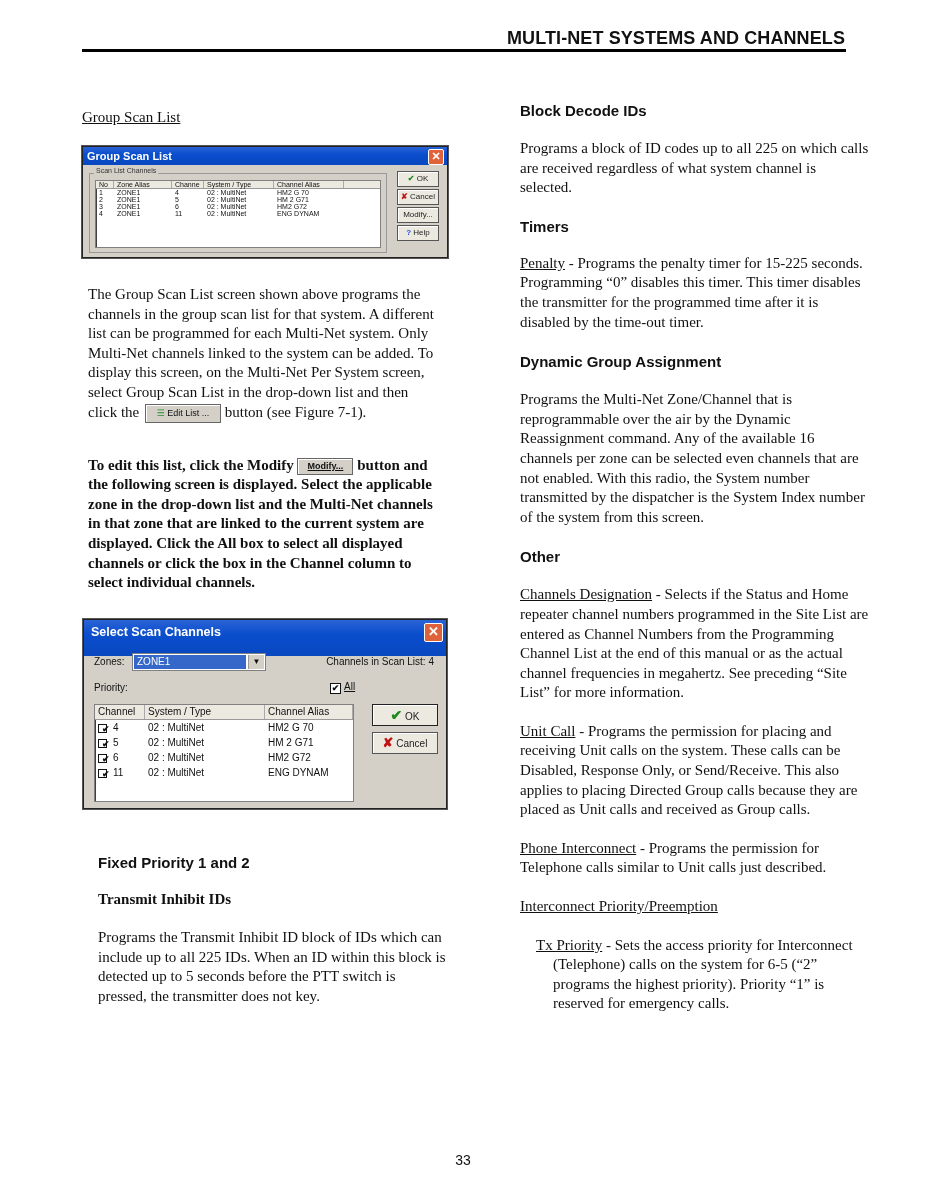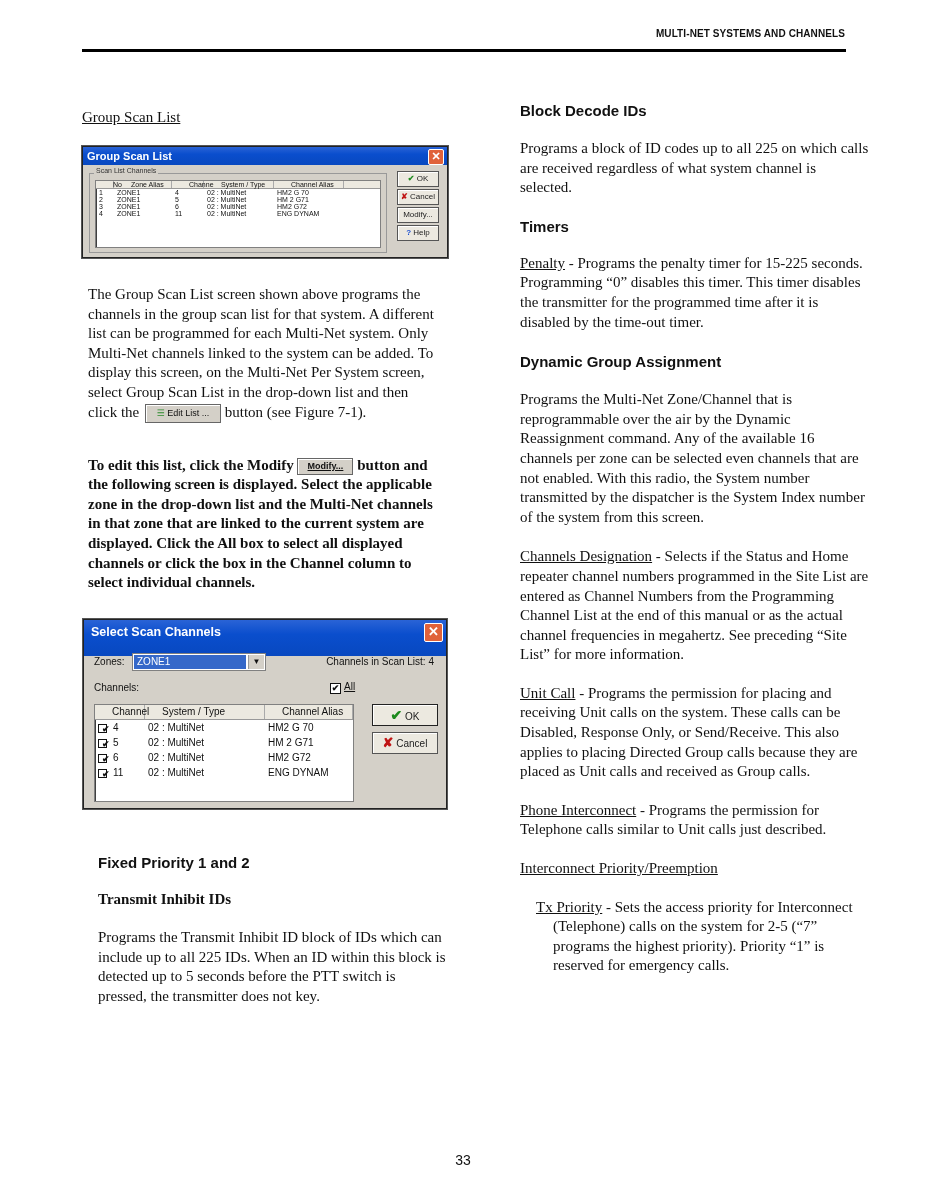--- a/index.html
+++ b/index.html
@@ -1,19 +1,19 @@
 <!DOCTYPE html>
 <html><head>
 <meta charset="utf-8">
 <style>
   html, body { margin: 0; padding: 0; background: #ffffff; }
   body { width: 926px; height: 1198px; position: relative; overflow: hidden;
          font-family: "Liberation Serif", serif; color: #111; }
   .header-title { position: absolute; left: 480px; width: 365px; top: 28px; text-align: right;
-         font-family: "Liberation Sans", sans-serif; font-weight: bold; font-size: 10px; letter-spacing: 0.1px; }
+         font-family: "Liberation Sans", sans-serif; font-weight: bold; font-size: 18px; letter-spacing: 0.1px; }
   .header-rule { position: absolute; left: 82px; width: 764px; top: 49px; height: 3px; background: #000; }
   .col { position: absolute; }
   .p { font-size: 15px; line-height: 19.6px; margin: 0; }
   .h { font-family: "Liberation Sans", sans-serif; font-weight: bold; font-size: 15px; margin: 0; }
   .u { text-decoration: underline; }
   .page-num { position: absolute; left: 0; width: 926px; top: 1152px; text-align: center;
          font-family: "Liberation Sans", sans-serif; font-size: 14px; }
 
   
   .win { position: absolute; background: #d4d0c8; border: 1px solid #222; box-shadow: 0 0 0 1px #555; overflow: hidden;
@@ -24,21 +24,21 @@
   .close-x { position: absolute; right: 3px; top: 2px; width: 14px; height: 14px; background: #e0623a;
          border: 1px solid #fff; border-radius: 2px; color: #fff; font-size: 11px; line-height: 13px; text-align: center; }
   .titlebar.big .close-x { width: 17px; height: 17px; top: 3px; line-height: 16px; font-size: 13px; }
   .wbtn { position: absolute; background: #ece9e0; border: 1px solid #555; box-shadow: inset 1px 1px 0 #fff;
          font-size: 8px; color: #222; text-align: center; }
   .wbtn .g { color: #1d8a1d; font-weight: bold; }
   .wbtn .r { color: #c01515; font-weight: bold; }
   .wbtn .b { color: #1c4fd0; font-weight: bold; }
   .listbox { position: absolute; background: #fff; border: 1px solid #808080; box-shadow: inset 1px 1px 0 #404040; }
   .lhead { display: flex; background: #ece9e0; border-bottom: 1px solid #999; }
-  .lhead span { border-right: 1px solid #aaa; padding-left: 17px; box-sizing: border-box; }
+  .lhead span { border-right: 1px solid #aaa; padding-left: 3px; box-sizing: border-box; }
   .lrow { display: flex; }
   .lrow span { padding-left: 3px; box-sizing: border-box; white-space: nowrap; }
   .chk { display: inline-block; width: 9px; height: 9px; border: 1px solid #111; font-size: 9px; line-height: 9px;
          text-align: center; margin-right: 3px; vertical-align: -1px; background: #fff; font-weight: bold; }
   .inline-btn { display: inline-block; background: #d4d0c8; border: 1px solid #666; box-shadow: inset 1px 1px 0 #fff;
          font-family: "Liberation Sans", sans-serif; font-size: 9px; vertical-align: middle; text-align: center; color: #111; }
 </style>
 </head>
 <body>
 
@@ -133,21 +133,21 @@
   </div>
   <span style="position:absolute; left:10px; top:36px;">Zones:</span>
   <div style="position:absolute; left:48px; top:33px; width:132px; height:16px; background:#fff; border:1px solid #808080;">
     <div style="position:absolute; left:1px; top:1px; width:112px; height:14px; background:#3568c9; color:#fff; font-size:10px; line-height:14px; padding-left:3px; box-sizing:border-box;">ZONE1</div>
     <div style="position:absolute; right:1px; top:1px; width:15px; height:14px; background:#d4d0c8; border-left:1px solid #999; text-align:center; font-size:8px; line-height:14px;">▼</div>
   </div>
   <span style="position:absolute; right:12px; top:36px;">
     <span>Channels in Scan List:</span>
     <span>4</span>
   </span>
-  <span style="position:absolute; left:10px; top:62px;">Channels:</span>
+  <span style="position:absolute; left:10px; top:62px;">Priority:</span>
   <span style="position:absolute; left:246px; top:61px;">
     <span class="chk">✔</span><span style="text-decoration:underline">All</span>
   </span>
   <div class="listbox" style="left:10px; top:84px; width:258px; height:96px; font-size:10px;">
     <div class="lhead" style="height:14px; line-height:14px;">
       <span style="width:50px">Channel</span>
       <span style="width:120px">System / Type</span>
       <span style="width:88px">Channel Alias</span>
     </div>
     <div class="lrow" style="line-height:15px;">
@@ -187,28 +187,29 @@
 
 <div class="col" style="left:496px; top:102px; width:350px;margin-left:24px;">
   <p class="h">Block Decode IDs</p>
   <p class="p" style="margin-top:20px;">Programs a block of ID codes up to all 225 on which calls are received regardless of what system channel is selected.</p>
   <p class="h" style="margin-top:20px;">Timers</p>
   <p class="p" style="margin-top:19px;">
     <span class="u">Penalty</span><span> - Programs the penalty timer for 15-225 seconds. Programming “0” disables this timer. This timer disables the transmitter for the programmed time after it is disabled by the time-out timer.</span>
   </p>
   <p class="h" style="margin-top:21px;">Dynamic Group Assignment</p>
   <p class="p" style="margin-top:20px;">Programs the Multi-Net Zone/Channel that is reprogrammable over the air by the Dynamic Reassignment command. Any of the available 16 channels per zone can be selected even channels that are not enabled. With this radio, the System number transmitted by the dispatcher is the System Index number of the system from this screen.</p>
+  <p class="h" style="margin-top:21px;">Other</p>
   <p class="p" style="margin-top:20px;">
     <span class="u">Channels Designation</span><span> - Selects if the Status and Home repeater channel numbers programmed in the Site List are entered as Channel Numbers from the Programming Channel List at the end of this manual or as the actual channel frequencies in megahertz. See preceding “Site List” for more information.</span>
   </p>
   <p class="p" style="margin-top:19px;">
     <span class="u">Unit Call</span><span> - Programs the permission for placing and receiving Unit calls on the system. These calls can be Disabled, Response Only, or Send/Receive. This also applies to placing Directed Group calls because they are placed as Unit calls and received as Group calls.</span>
   </p>
   <p class="p" style="margin-top:19px;">
     <span class="u">Phone Interconnect</span><span> - Programs the permission for Telephone calls similar to Unit calls just described.</span>
   </p>
   <p class="p u" style="margin-top:19px;">Interconnect Priority/Preemption</p>
   <p class="p" style="margin-top:19px; padding-left:33px; text-indent:-17px;">
-    <span class="u">Tx Priority</span><span> - Sets the access priority for Interconnect (Telephone) calls on the system for 2-5 (“7” programs the highest priority). Priority “1” is reserved for emergency calls.</span>
+    <span class="u">Tx Priority</span><span> - Sets the access priority for Interconnect (Telephone) calls on the system for 6-5 (“2” programs the highest priority). Priority “1” is reserved for emergency calls.</span>
   </p>
 </div>
 
 <div class="page-num">33</div>
 
 </body></html>

